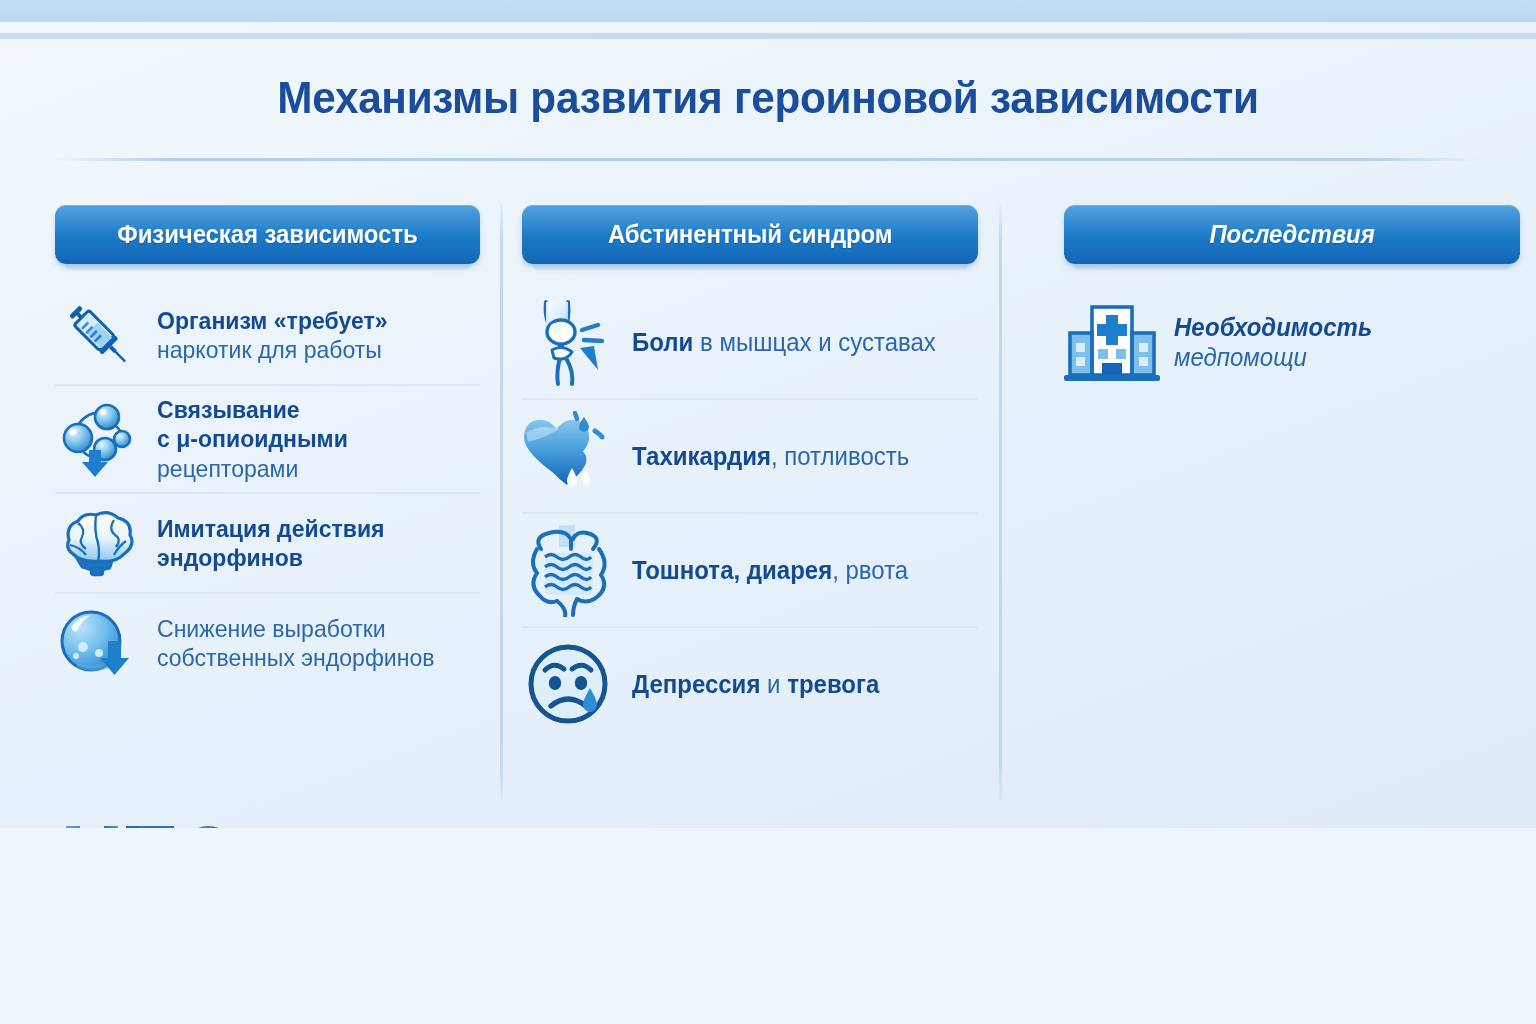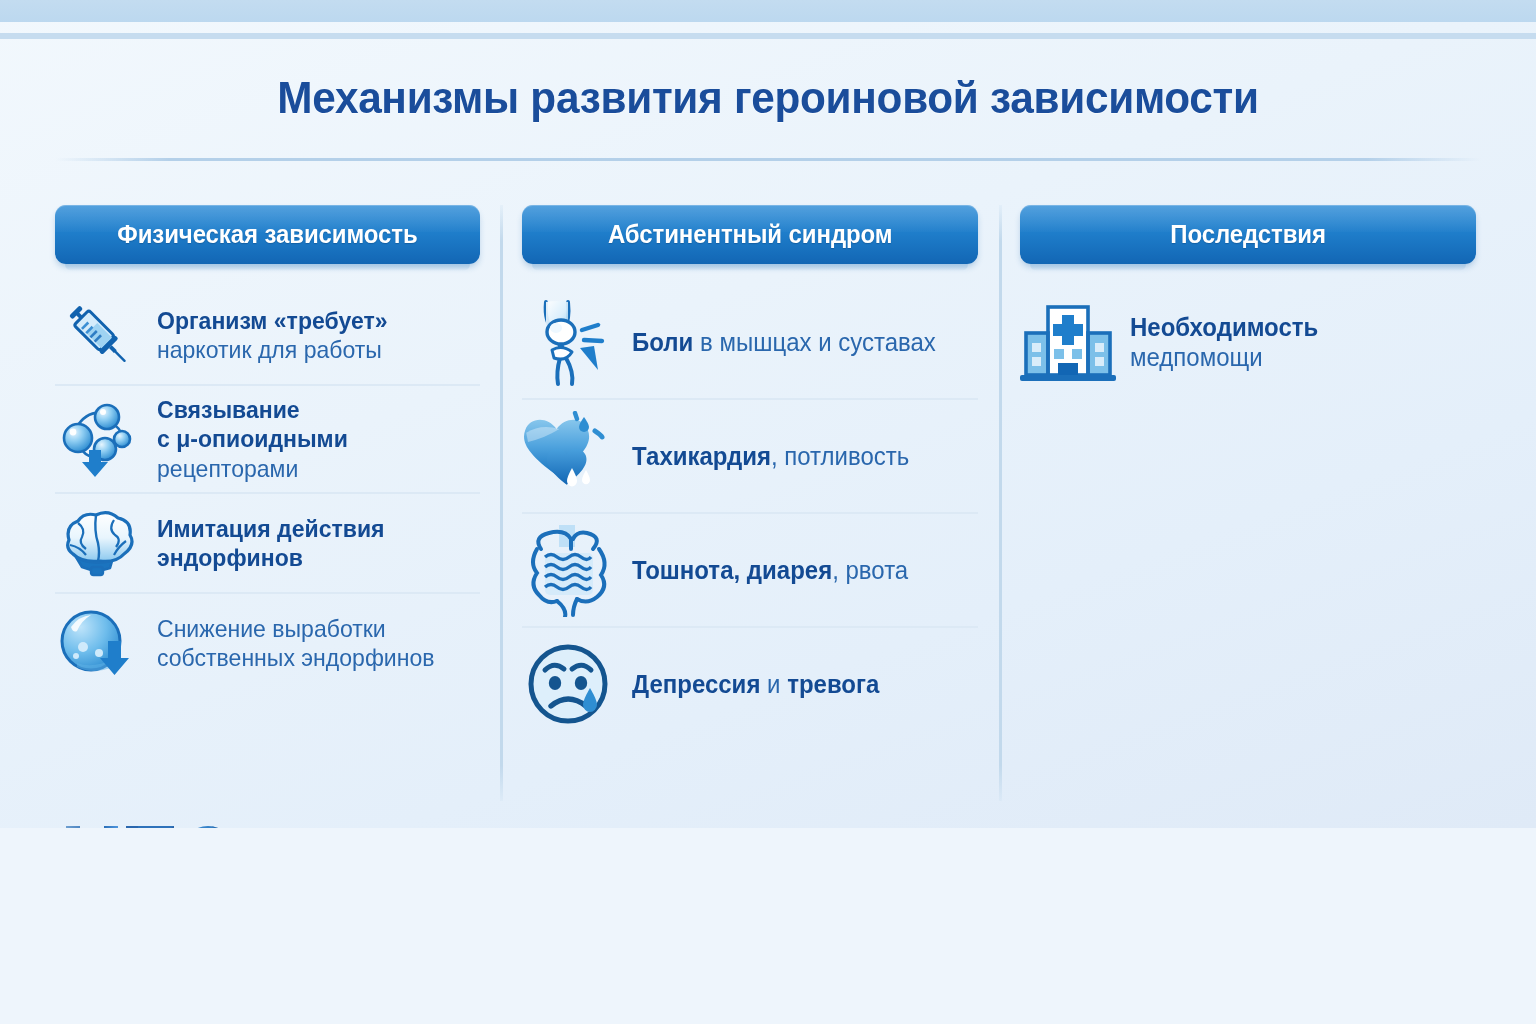--- a/index.html
+++ b/index.html
@@ -67,21 +67,21 @@
     left: 0; top: 205px;
     width: 1536px;
     height: 600px;
   }
   .col {
     position: absolute;
     top: 0;
   }
   .col-1 { left: 55px;   width: 425px; }
   .col-2 { left: 522px;  width: 456px; }
-  .col-3 { left: 1020px; width: 456px; }
+  .col-3 { left: 1064px; width: 456px; font-style: italic; }
 
   .vdiv {
     position: absolute;
     top: 0;
     width: 3px;
     height: 596px;
     background: linear-gradient(180deg, rgba(186,214,236,0.15) 0%, #c2d9ec 6%, #c2d9ec 94%, rgba(186,214,236,0.15) 100%);
   }
   .vdiv-1 { left: 500px; }
   .vdiv-2 { left: 999px; }

